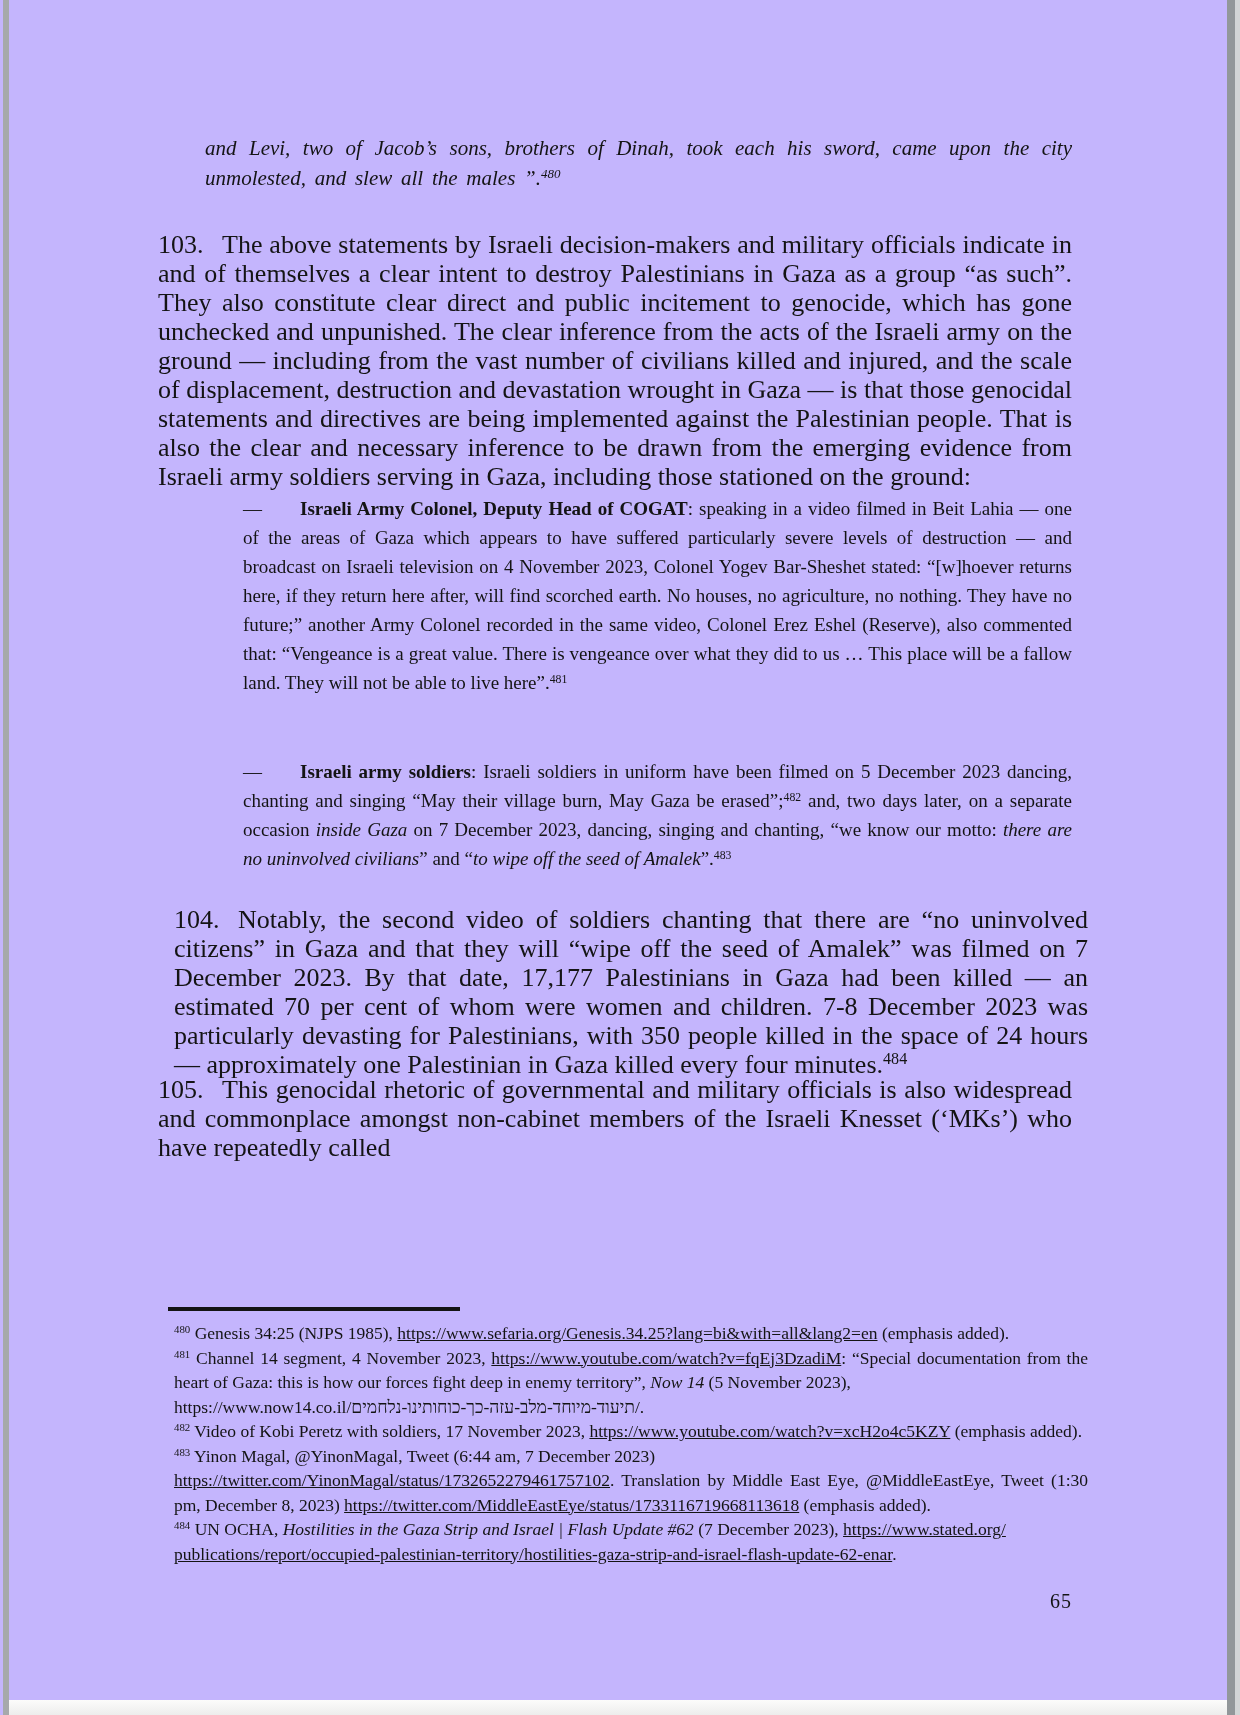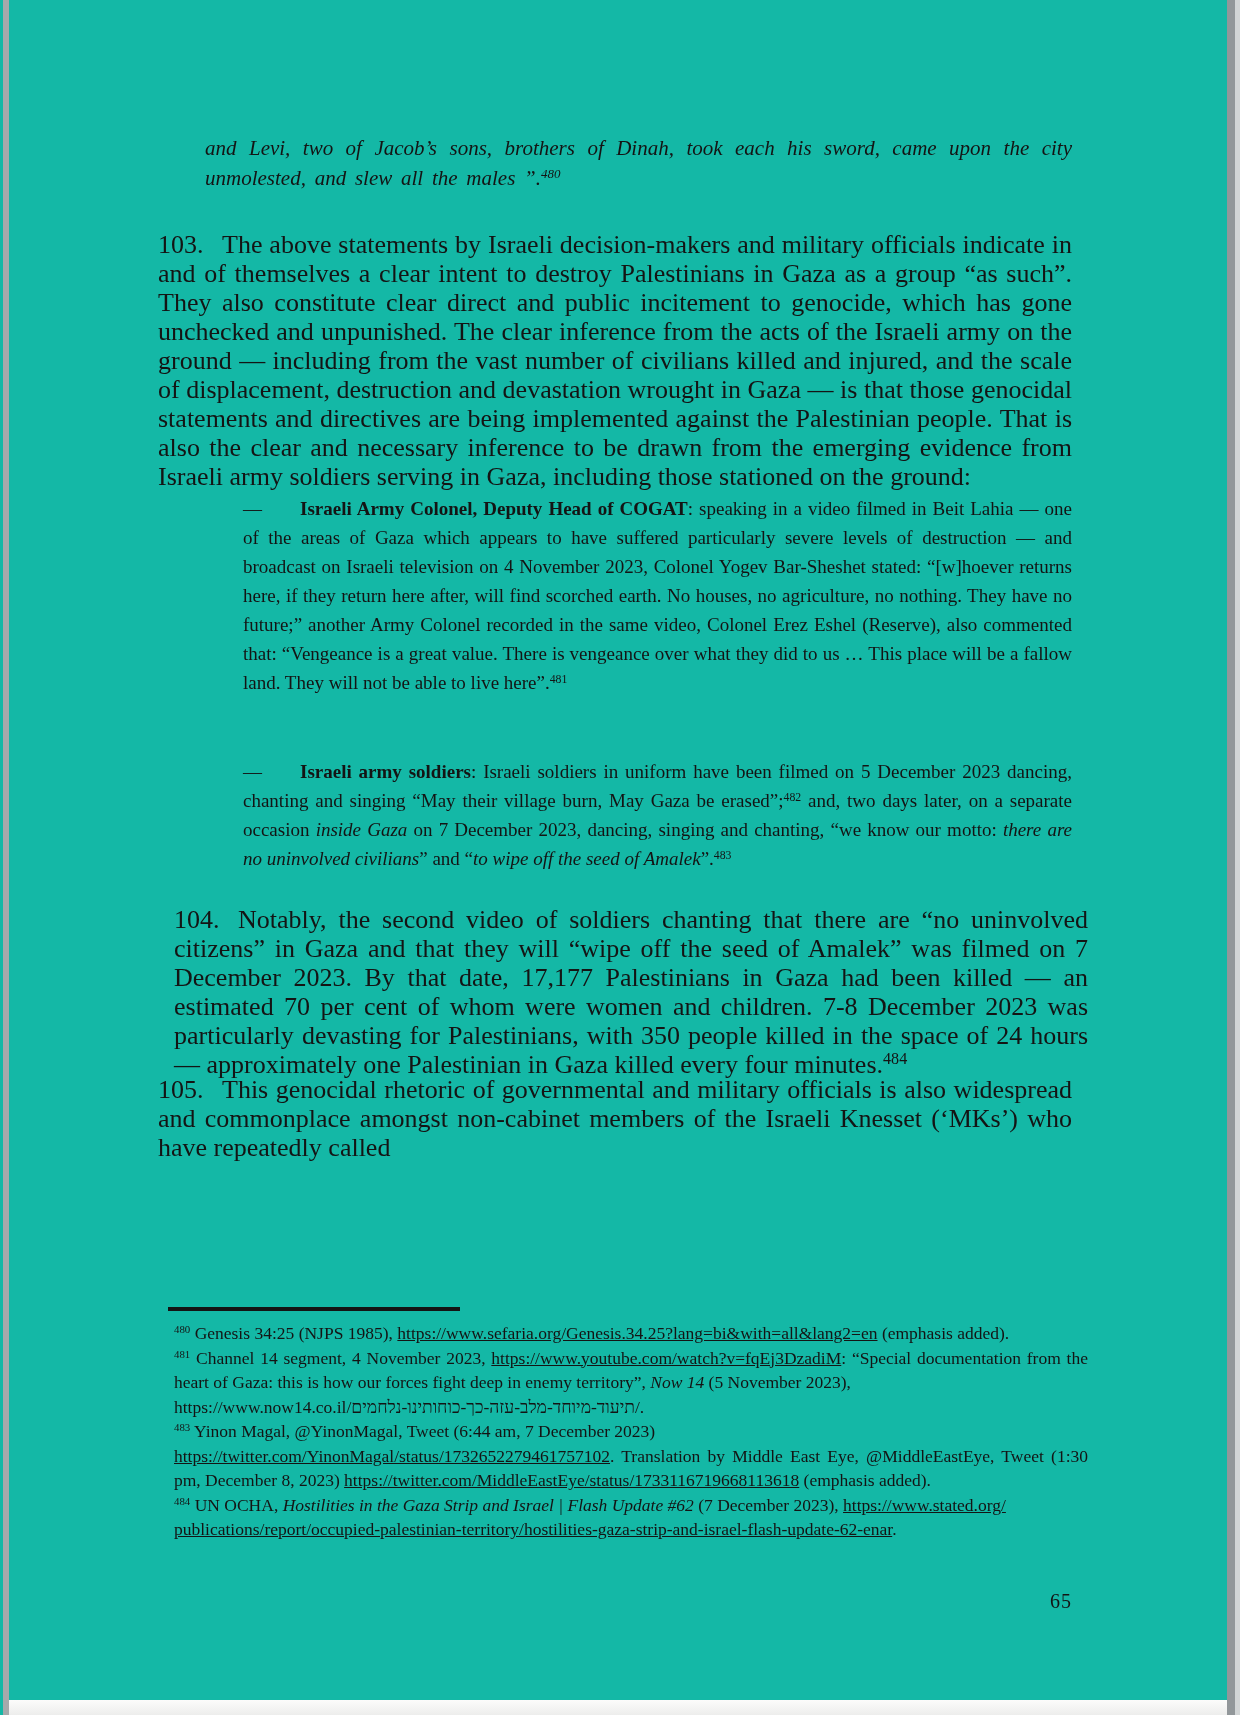--- a/index.html
+++ b/index.html
@@ -1,19 +1,19 @@
 <!DOCTYPE html>
 <html><head>
 <meta charset="utf-8">
 <style>
   html, body { margin:0; padding:0; background:#f4f4f3; }
   .scan {
     position:relative;
     width:1240px; height:1715px;
-    background:#14b8a6;
+    background:#c4b5fd;
     font-family:"Liberation Serif", serif;
     color:#141414;
     overflow:hidden;
   }
   .edge { position:absolute; top:0; height:1715px; }
   .edge-left  { left:3px;    width:6px; background:#a6a9ab; }
   .edge-right { left:1227px; width:8px; background:#92979a; }
   .edge-right2{ left:1235px; width:5px; background:#d2d5d6; }
   .bottom-shade { position:absolute; left:9px; top:1700px; width:1218px; height:15px;
     background:linear-gradient(#fcfcfb,#ededec); }
@@ -88,18 +88,19 @@
 
   <div class="para p105">
     <span class="pnum">105.</span><span class="ptext"><span>This genocidal rhetoric of governmental and military officials is also widespread and commonplace amongst non-cabinet members of the Israeli Knesset (‘MKs’) who have repeatedly called</span></span>
   </div>
 
   <div class="fnsep"></div>
 
   <div class="footnotes">
     <div class="fn"><span class="sup">480</span><span> Genesis 34:25 (NJPS 1985), </span><span class="u">https://www.sefaria.org/Genesis.34.25?lang=bi&amp;with=all&amp;lang2=en</span><span> (emphasis added).</span></div>
     <div class="fn"><span class="sup">481</span><span> Channel 14 segment, 4 November 2023, </span><span class="u">https://www.youtube.com/watch?v=fqEj3DzadiM</span><span>: “Special documentation from the heart of Gaza: this is how our forces fight deep in enemy territory”, </span><span class="i">Now 14</span><span> (5 November 2023),</span><br><span>https://www.now14.co.il/תיעוד-מיוחד-מלב-עזה-כך-כוחותינו-נלחמים/.</span></div>
+    <div class="fn"><span class="sup">482</span><span> Video of Kobi Peretz with soldiers, 17 November 2023, </span><span class="u">https://www.youtube.com/watch?v=xcH2o4c5KZY</span><span> (emphasis added).</span></div>
     <div class="fn"><span class="sup">483</span><span> Yinon Magal, @YinonMagal, Tweet (6:44 am, 7 December 2023)</span><br><span class="u">https://twitter.com/YinonMagal/status/1732652279461757102</span><span>. Translation by Middle East Eye, @MiddleEastEye, Tweet (1:30 pm, December 8, 2023) </span><span class="u">https://twitter.com/MiddleEastEye/status/1733116719668113618</span><span> (emphasis added).</span></div>
     <div class="fn"><span class="sup">484</span><span> UN OCHA, </span><span class="i">Hostilities in the Gaza Strip and Israel | Flash Update #62</span><span> (7 December 2023), </span><span class="u">https://www.stated.org/</span><br><span class="u">publications/report/occupied-palestinian-territory/hostilities-gaza-strip-and-israel-flash-update-62-enar</span><span>.</span></div>
   </div>
 
   <div class="pagenum">65</div>
 </div>
 
 </body></html>

